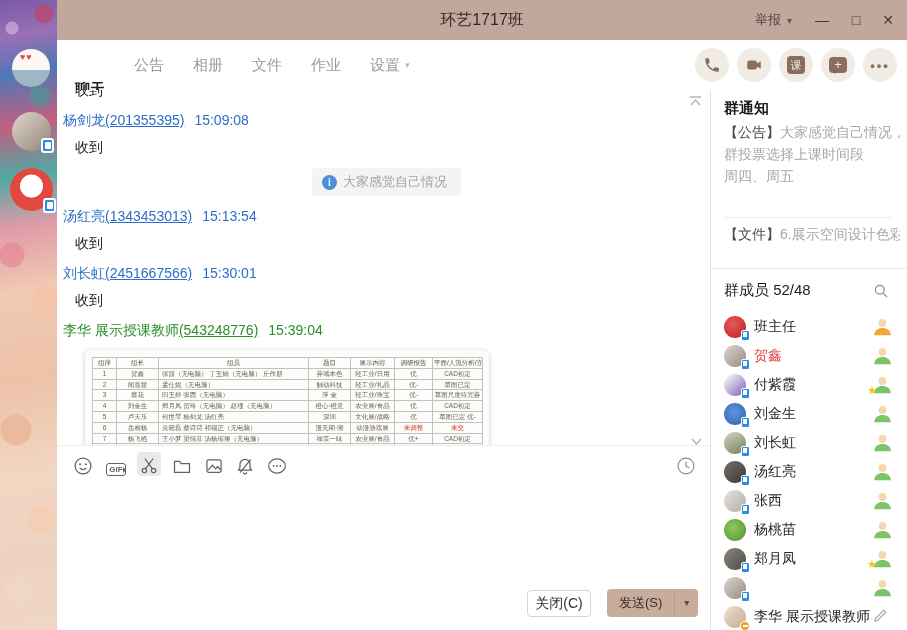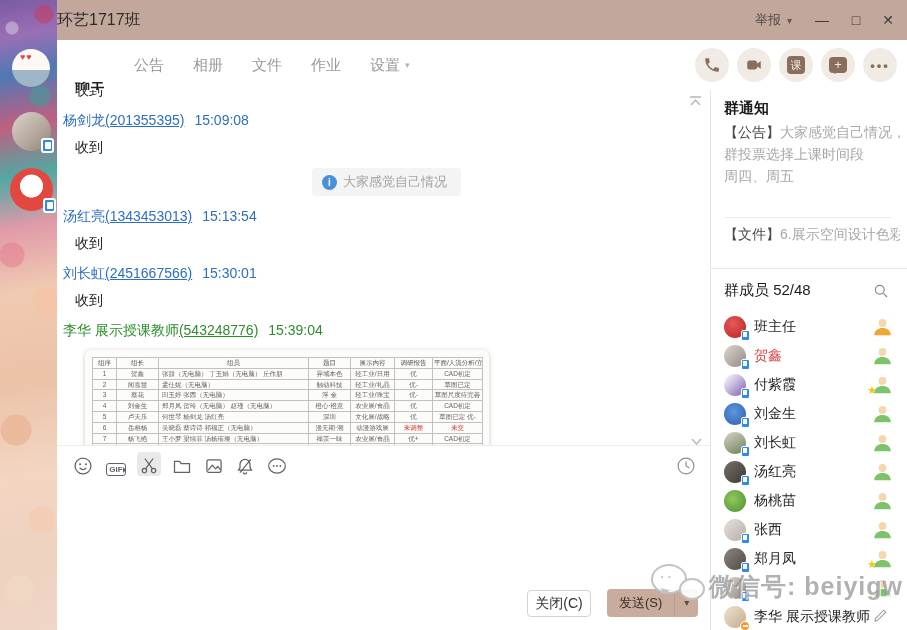--- a/index.html
+++ b/index.html
@@ -21,21 +21,21 @@
   .sb-avatar{position:absolute;left:12px;border-radius:50%;}
   .sb-a1{top:49px;width:38px;height:38px;background:linear-gradient(#fdf8f4 0 55%,#9fb6c6 55% 100%);}
   .sb-a1::before{content:"\2665\2665";position:absolute;left:8px;top:3px;font-size:9px;color:#e04848;letter-spacing:1px;}
   .sb-a2{top:112px;width:39px;height:39px;background:linear-gradient(135deg,#ddd4cc 0%,#b3a79c 60%,#8f8378 100%);}
   .sb-a3{top:168px;width:43px;height:43px;left:10px;background:radial-gradient(circle at 50% 42%,#fff 0 34%,#e2483f 36% 100%);}
   .sb-badge{position:absolute;right:-3px;bottom:-2px;width:13px;height:15px;background:#2f8ce6;border:2px solid #fdfdfd;border-radius:3px;}
   .sb-badge::after{content:"";position:absolute;left:1.5px;top:1.5px;width:6px;height:7px;background:#fff;border-radius:1px;}
 
   
   .titlebar{position:absolute;left:57px;top:0;right:0;height:40px;background:#c2a89c;z-index:4;}
-  .win-title{position:absolute;left:0;right:0;top:10px;font-size:16px;color:#2f2b28;}
+  .win-title{position:absolute;left:0;right:0;top:10px;text-align:center;font-size:16px;color:#2f2b28;}
   .report{position:absolute;right:115px;top:11px;font-size:13px;color:#4f4a45;cursor:default;}
   .report .chev{font-size:10px;color:#5f5a55;margin-left:6px;}
   .winbtn{position:absolute;top:0;width:34px;height:40px;text-align:center;line-height:40px;font-size:14px;color:#3f3b38;}
   .btn-min{right:68px}.btn-max{right:34px}.btn-close{right:2px}
 
   
   .main{position:absolute;left:57px;top:40px;right:0;bottom:0;background:#fff;}
   .tabbar{position:absolute;left:0;top:0;right:0;height:50px;background:#fff;}
   .tabs{position:absolute;left:18px;top:0;height:50px;display:flex;align-items:center;}
   .tab{font-size:15px;color:#9a9a9a;margin-right:29px;position:relative;height:50px;line-height:50px;cursor:default;}
@@ -471,32 +471,32 @@
             <span class="m-avatar av-dark">
               <i class="mbadge b-blue"></i>
             </span>
             <span class="m-name">汤红亮</span>
             <span class="m-status"><svg width="19" height="19" viewBox="0 0 20 20">
                 <circle cx="10" cy="6.3" r="4.1" fill="#f5d7ad"></circle>
                 <path d="M1.2 19.2c.4-5 4.2-7.6 8.8-7.6s8.4 2.6 8.8 7.6z" fill="#7cc36a"></path>
               </svg></span>
           </div>
           <div class="member-row">
+            <span class="m-avatar av-lightgrey">
+              <i class="mbadge b-blue"></i>
+            </span>
+            <span class="m-name">张西</span>
+            <span class="m-status"><svg width="19" height="19" viewBox="0 0 20 20">
+                <circle cx="10" cy="6.3" r="4.1" fill="#f5d7ad"></circle>
+                <path d="M1.2 19.2c.4-5 4.2-7.6 8.8-7.6s8.4 2.6 8.8 7.6z" fill="#7cc36a"></path>
+              </svg></span>
+          </div>
+          <div class="member-row">
             <span class="m-avatar av-green"></span>
             <span class="m-name">杨桃苗</span>
-            <span class="m-status"><svg width="19" height="19" viewBox="0 0 20 20">
-                <circle cx="10" cy="6.3" r="4.1" fill="#f5d7ad"></circle>
-                <path d="M1.2 19.2c.4-5 4.2-7.6 8.8-7.6s8.4 2.6 8.8 7.6z" fill="#7cc36a"></path>
-              </svg></span>
-          </div>
-          <div class="member-row">
-            <span class="m-avatar av-lightgrey">
-              <i class="mbadge b-blue"></i>
-            </span>
-            <span class="m-name">张西</span>
             <span class="m-status"><svg width="19" height="19" viewBox="0 0 20 20">
                 <circle cx="10" cy="6.3" r="4.1" fill="#f5d7ad"></circle>
                 <path d="M1.2 19.2c.4-5 4.2-7.6 8.8-7.6s8.4 2.6 8.8 7.6z" fill="#7cc36a"></path>
               </svg></span>
           </div>
           <div class="member-row">
             <span class="m-avatar av-darkgrey">
               <i class="mbadge b-blue"></i>
             </span>
             <span class="m-name">郑月凤</span>
@@ -521,20 +521,13 @@
             </span>
             <span class="m-name">李华 展示授课教师</span>
             <span class="m-status"><svg width="16" height="16" viewBox="0 0 20 20">
                 <path d="M3 14.5 13.5 4 16 6.5 5.5 17l-3 .6z" fill="none" stroke="#9a9a9a" stroke-width="1.3"></path>
               </svg></span>
           </div>
         </div>
     </div>
   </div>
 
-  <div class="watermark">
-    <span class="wm-logo">
-        <i class="wm-b1"></i>
-        <i class="wm-b2"></i>
-      </span>
-    <span class="wm-text">微信号: beiyigw</span>
-  </div>
 </div>
 
 </body></html>

